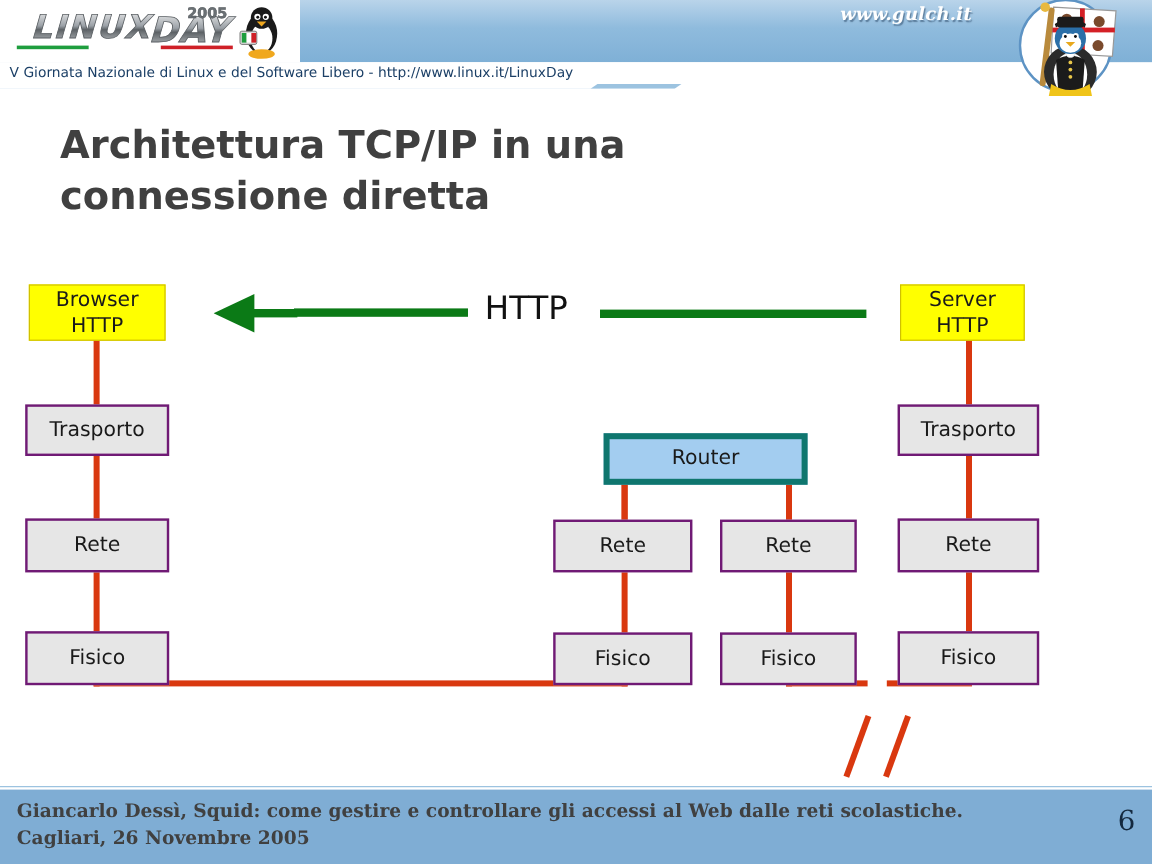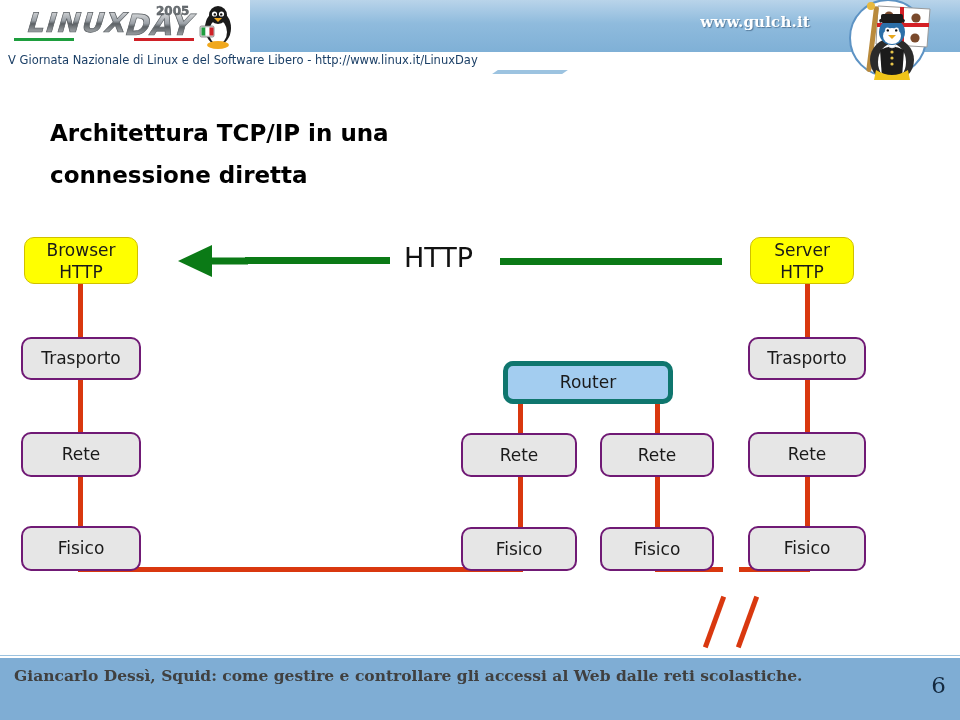--- a/index.html
+++ b/index.html
@@ -42,21 +42,21 @@
     right: 150px;
     top: 2px;
     text-align: right;
     font-family: "DejaVu Serif", serif;
     font-weight: bold;
     color: #ffffff;
     text-shadow: 1px 1px 1px rgba(40,70,100,.55);
     letter-spacing: .2px;
   }
   .gulch-title { font-size: 16.5px; line-height: 20px; white-space: nowrap; }
-  .gulch-url   { font-size: 15px; line-height: 20px; margin-top: 10px; }
+  .gulch-url   { font-size: 15px; line-height: 20px; margin-top: 0; font-style: italic; }
 
   
   .subbanner {
     position: absolute;
     left: 0; top: 52px;
     width: 876px; height: 22px;
     background: #ffffff;
     overflow: hidden;
   }
   .subbanner-strip {
@@ -87,27 +87,27 @@
   .mascot {
     position: absolute;
     right: 16px; top: 0px;
     width: 118px; height: 80px;
     z-index: 5;
   }
 
   
   .title {
     position: absolute;
-    left: 50px; top: 112px;
+    left: 50px; top: 100px;
     width: 720px;
     font-family: "DejaVu Sans", sans-serif;
     font-weight: bold;
-    font-size: 23px;
+    font-size: 32px;
     line-height: 42px;
-    color: #000000;
+    color: #404040;
   }
 
   
   .diagram {
     position: absolute;
     left: 0; top: 0;
     width: 960px; height: 720px;
     pointer-events: none;
   }
   .node {
@@ -115,21 +115,20 @@
     box-sizing: border-box;
     display: flex;
     align-items: center;
     justify-content: center;
     text-align: center;
     font-family: "DejaVu Sans", sans-serif;
     font-size: 17px;
     color: #1a1a1a;
     line-height: 21px;
     z-index: 3;
-    border-radius: 10px;
   }
   .node.grey {
     background: #e6e6e6;
     border: 2px solid #701a75;
   }
   .node.yellow {
     background: #ffff00;
     border: 1px solid #d0c000;
     font-size: 17px;
     line-height: 22px;
@@ -388,15 +387,16 @@
   </div>
   <div class="node grey" style="left:748px; top:526px; width:118px; height:45px;">
     <span>Fisico</span>
   </div>
 </div>
 
 <div class="footer-rule"></div>
 <div class="footer">
   <div class="footer-text">
     <span>Giancarlo Dessì, Squid: come gestire e controllare gli accessi al Web dalle reti scolastiche.</span>
+    <span class="l2">Cagliari, 26 Novembre 2005</span>
   </div>
   <div class="page-num">6</div>
 </div>
 
 </body></html>

